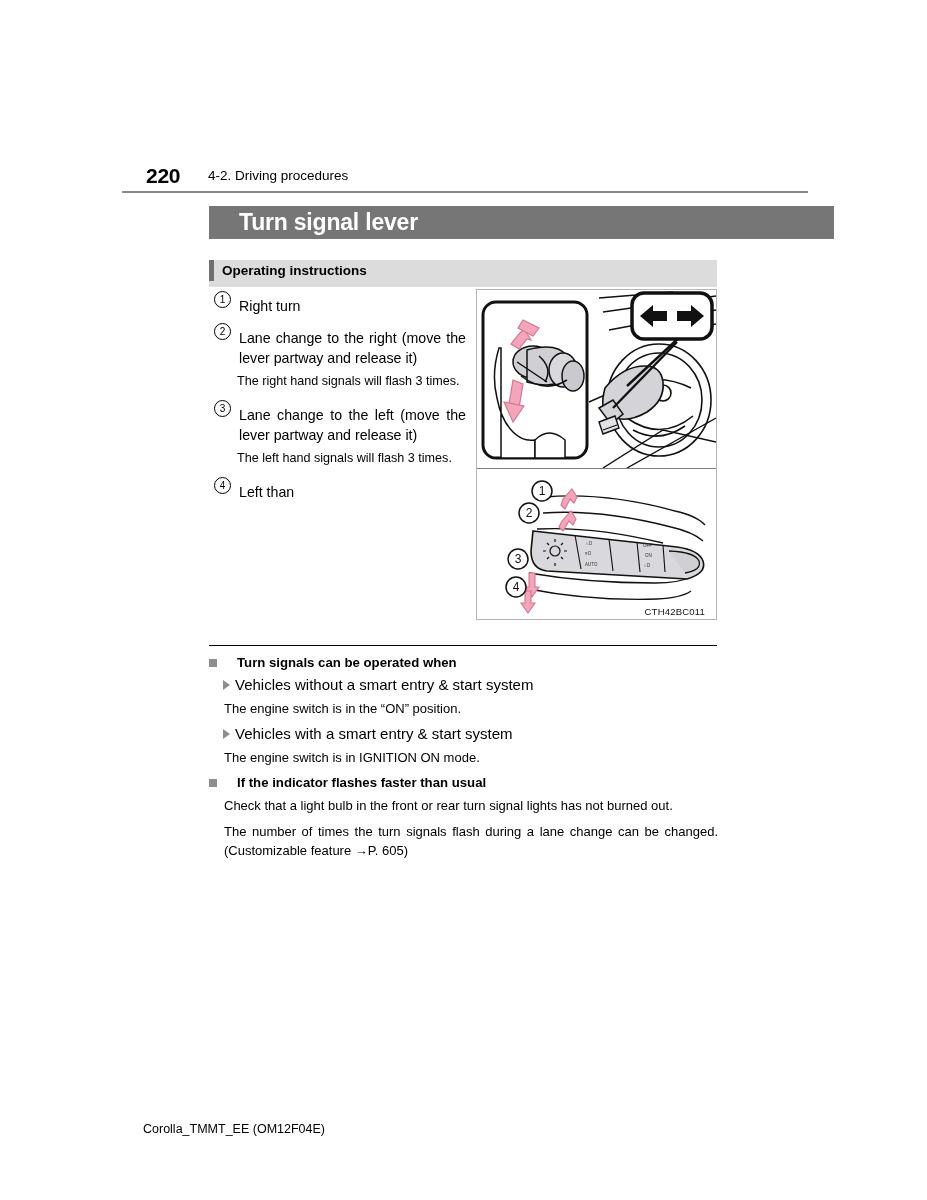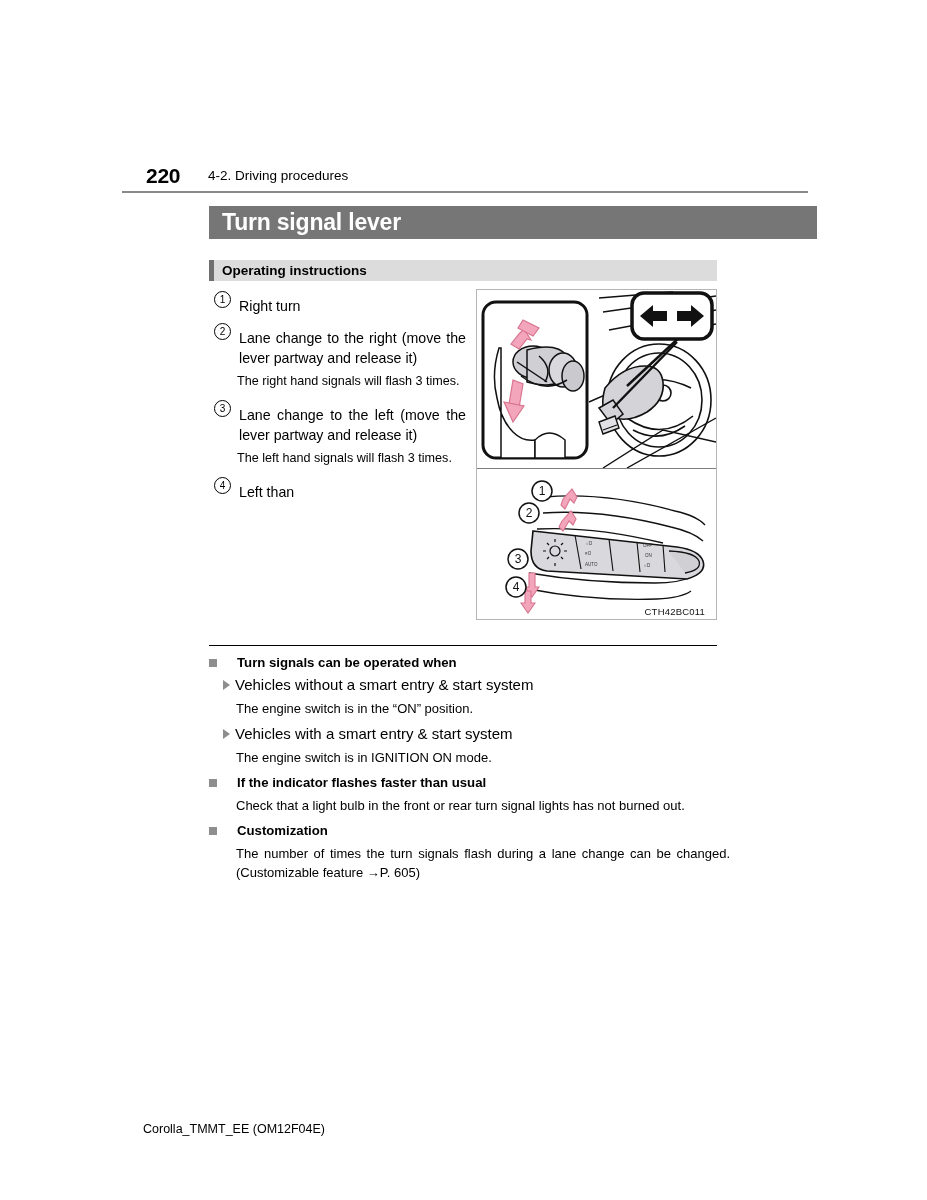--- a/index.html
+++ b/index.html
@@ -46,38 +46,39 @@
   }
 
   
   .title-bar {
     position: absolute;
     left: 209px;
     top: 206px;
     width: 608px;
     height: 33px;
     background: #767676;
+    padding-left: 17px;
   }
   .title-bar .title-text {
     color: #ffffff;
     font-size: 23px;
     font-weight: bold;
     letter-spacing: -0.2px;
     line-height: 33px;
     padding-left: 13px;
     white-space: nowrap;
   }
 
   
   .subsection-bar {
     position: absolute;
     left: 209px;
     top: 260px;
     width: 508px;
-    height: 21px;
+    height: 27px;
     background: #dcdcdc;
   }
   .subsection-bar .accent {
     position: absolute;
     left: 0;
     top: 0;
     width: 5px;
     height: 21px;
     background: #6f6f6f;
   }
@@ -209,21 +210,21 @@
     left: 0;
     top: 4px;
     width: 0; height: 0;
     border-left: 7px solid #8e8e8e;
     border-top: 5px solid transparent;
     border-bottom: 5px solid transparent;
   }
   .note-body {
     font-size: 13px;
     line-height: 19px;
-    margin: 5px 0 7px 27px;
+    margin: 5px 0 7px 15px;
     width: 494px;
     text-align: justify;
   }
 
   
   .footer {
     position: absolute;
     left: 143px;
     top: 1122px;
     font-size: 12.5px;
@@ -441,20 +442,16 @@
     <span>Vehicles with a smart entry &amp; start system</span>
   </div>
   <div class="note-body">The engine switch is in IGNITION ON mode.</div>
 
   <div class="note-head">
     <span class="sq"></span>
     <span>If the indicator flashes faster than usual</span>
   </div>
   <div class="note-body">Check that a light bulb in the front or rear turn signal lights has not burned out.</div>
 
-  <div class="note-head">
-    <span class="sq"></span>
-    <span>Customization</span>
-  </div>
   <div class="note-body">The number of times the turn signals flash during a lane change can be changed. (Customizable feature →P. 605)</div>
 </div>
 
 <div class="footer">Corolla_TMMT_EE (OM12F04E)</div>
 
 </body></html>

